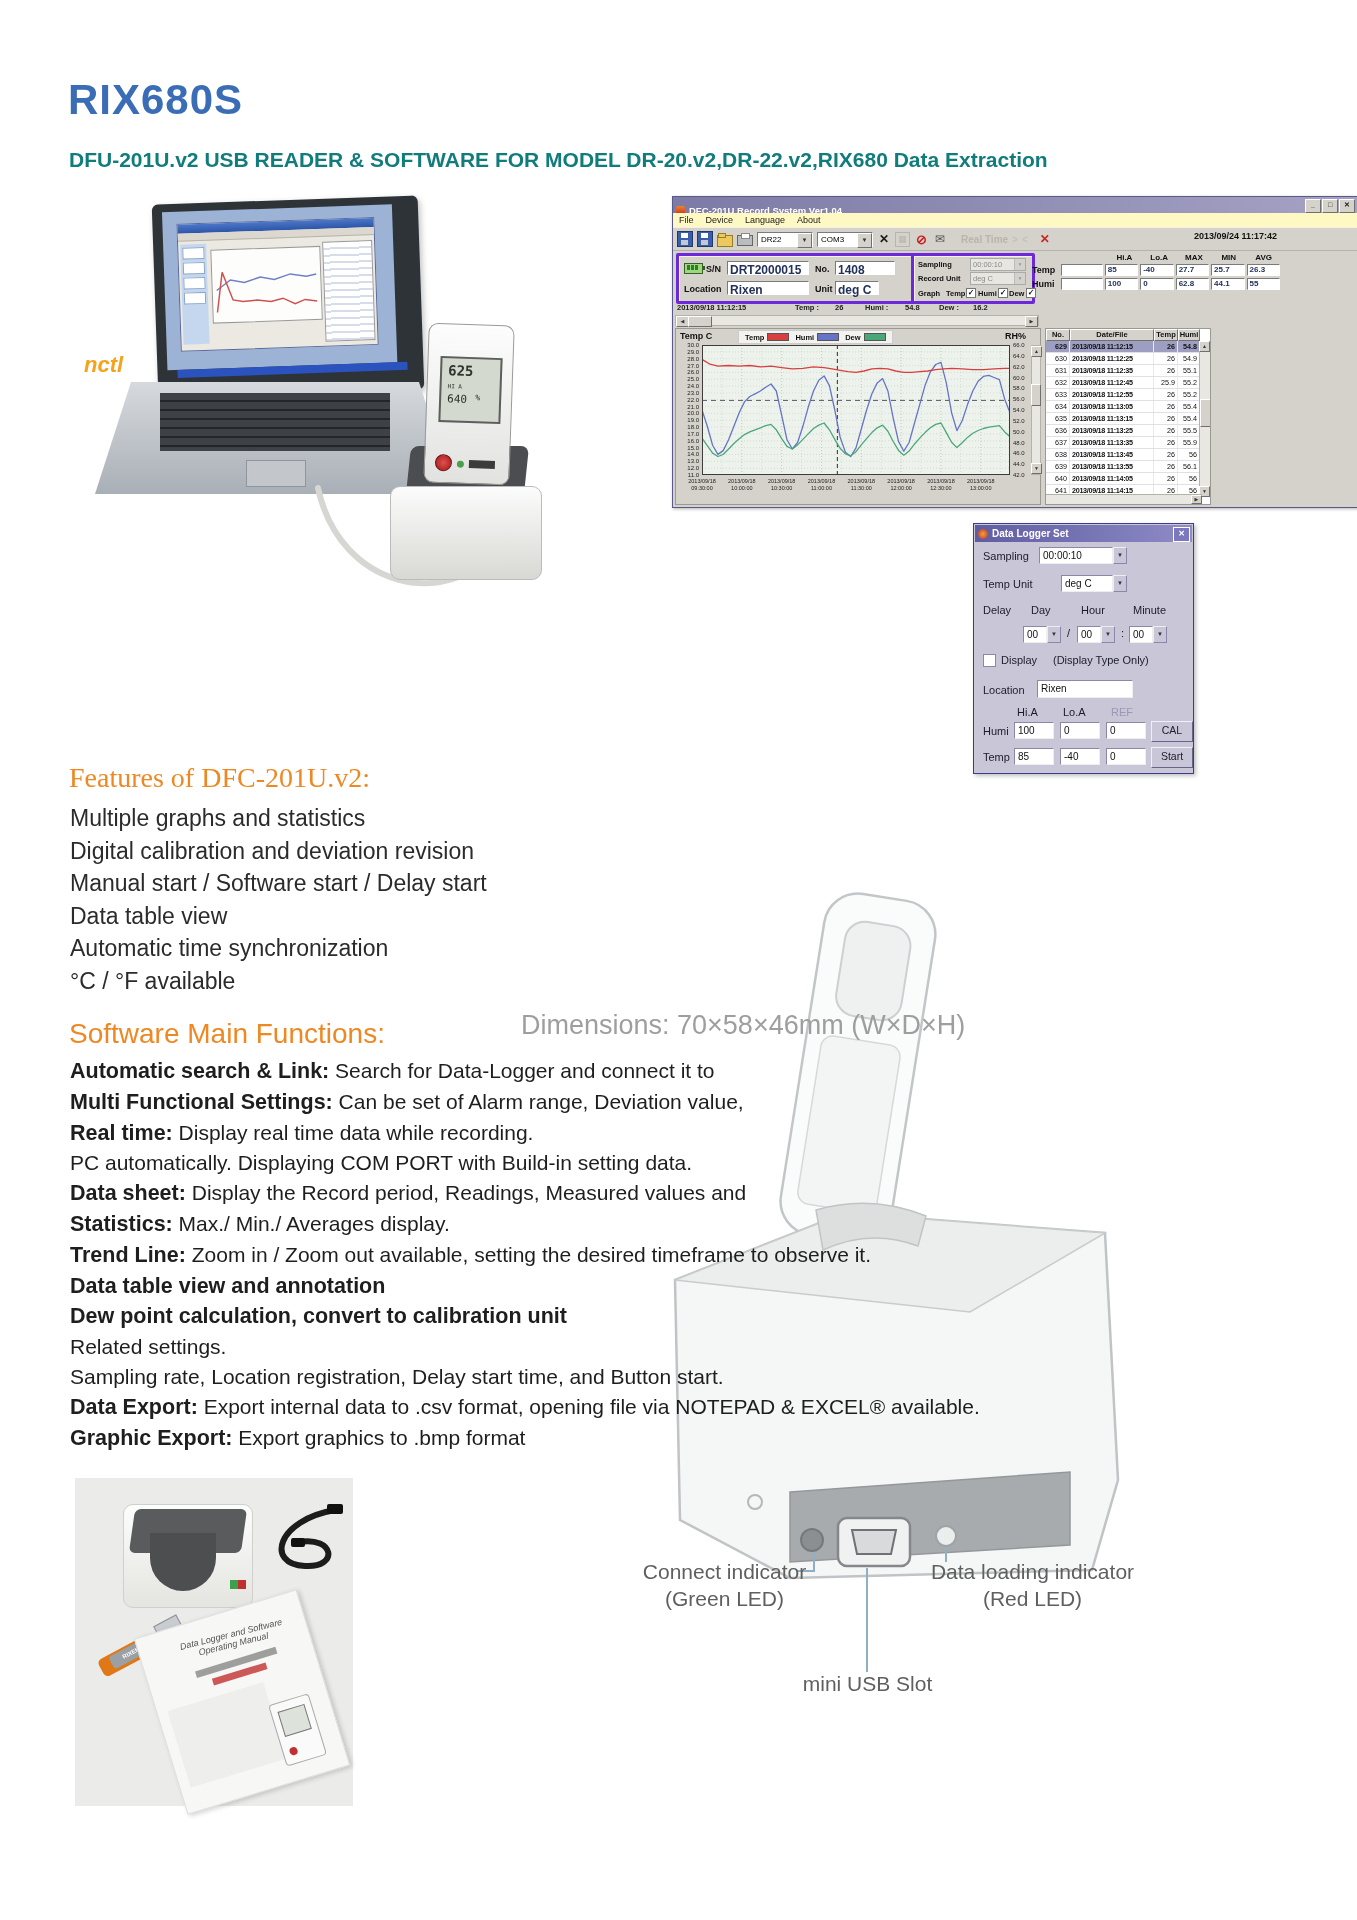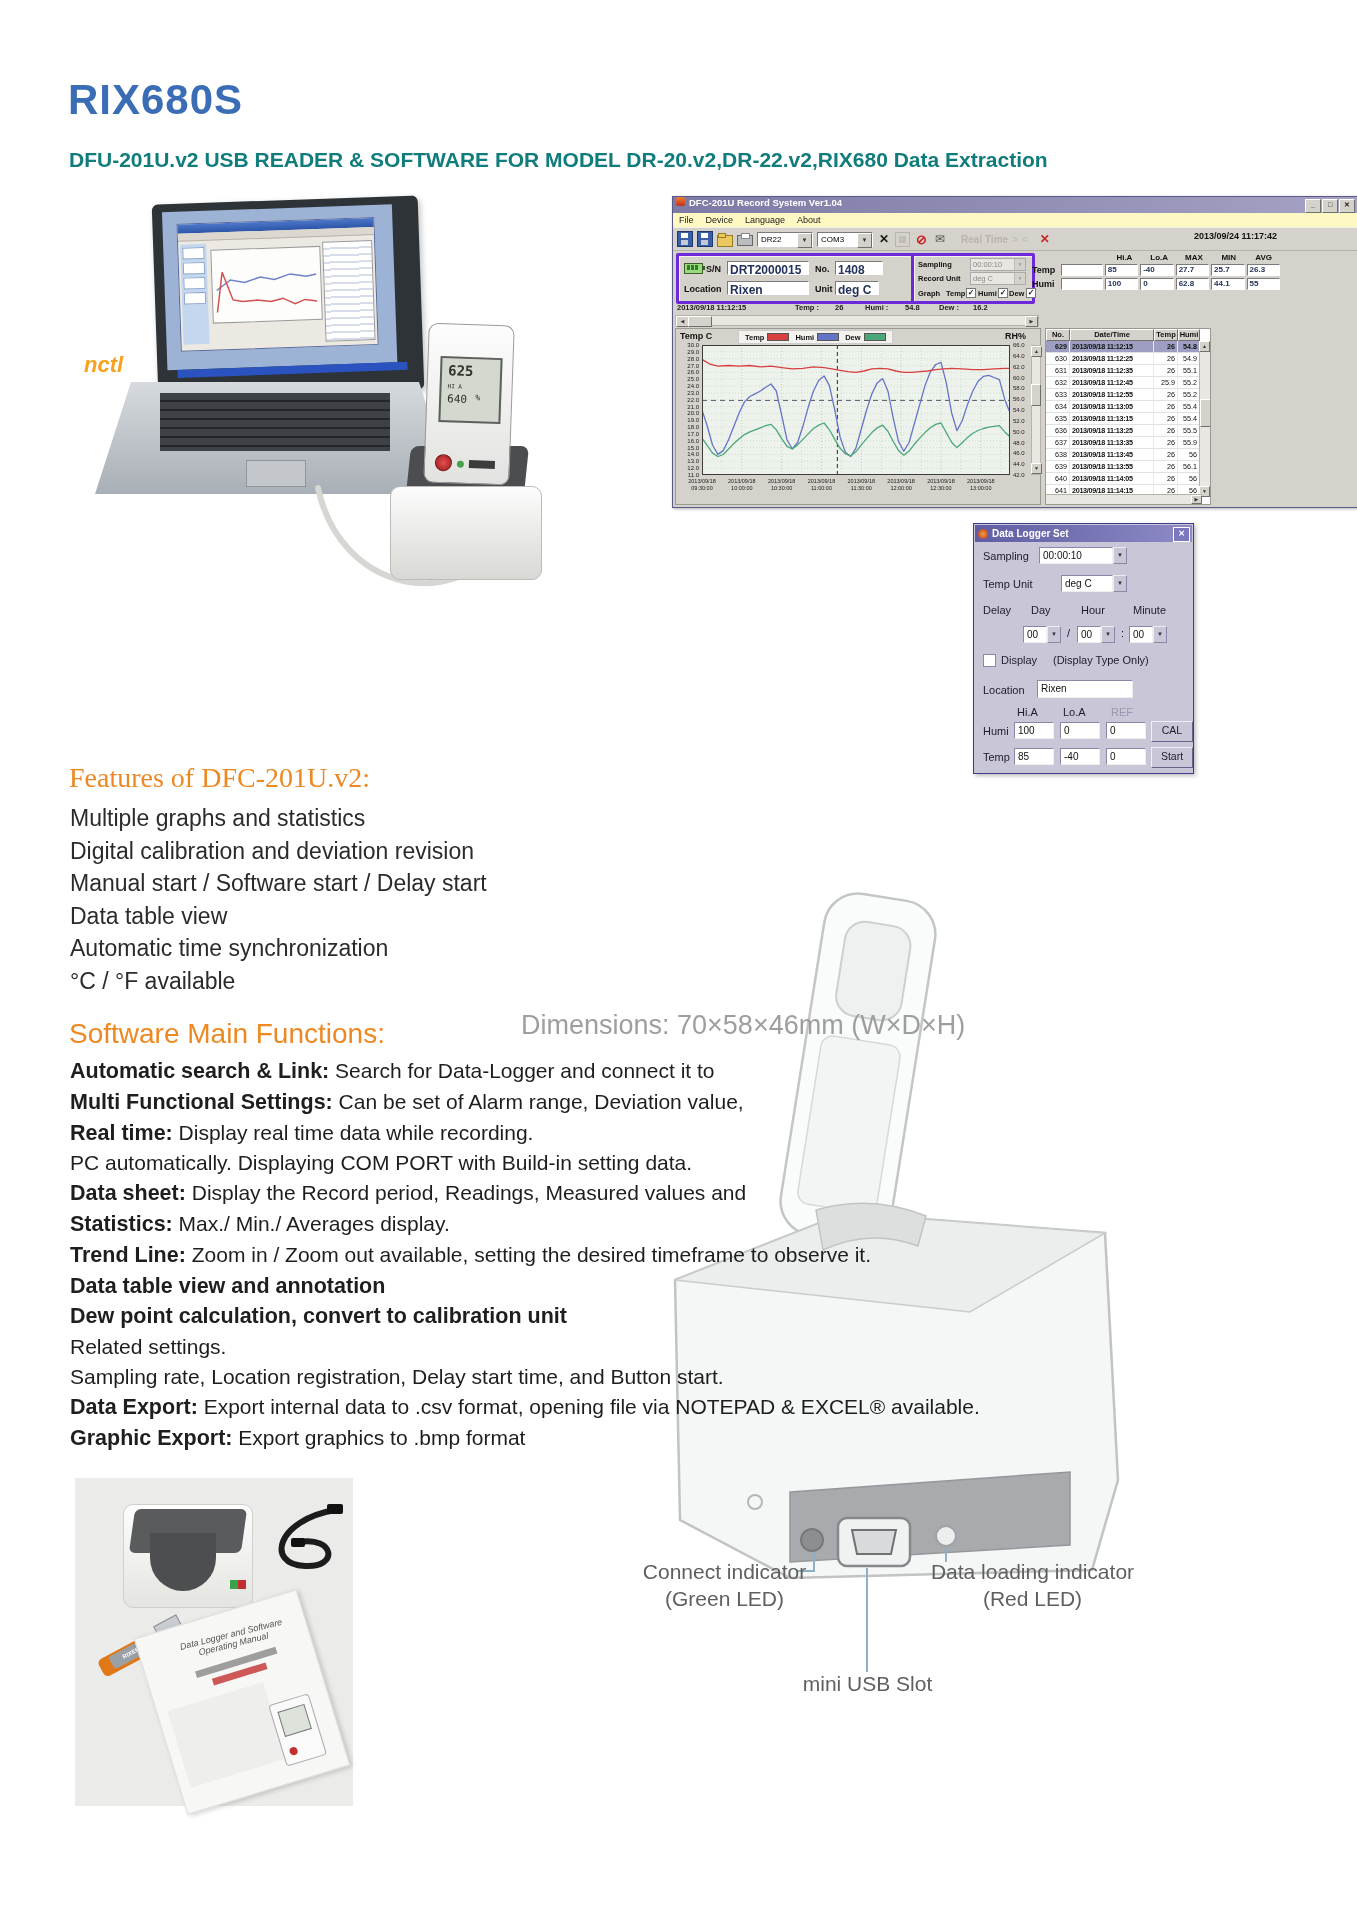--- a/index.html
+++ b/index.html
@@ -45,21 +45,21 @@
   .dp-btn{position:absolute;left:10px;top:130px;width:15px;height:15px;border-radius:50%;background:radial-gradient(#e05050,#a01818);border:1px solid #701010;}
   .dp-led{position:absolute;left:32px;top:136px;width:7px;height:7px;border-radius:50%;background:#49a04c;}
   .dp-label{position:absolute;left:44px;top:135px;width:26px;height:8px;background:#3c3c3c;}
   .cable-svg{left:300px;top:470px;width:220px;height:150px;}
 
   
   .sw{left:672px;top:196px;width:684px;height:310px;background:#d5d2cb;border:1px solid #5a5a8a;
       font-family:"Liberation Sans",sans-serif;box-shadow:1px 1px 3px rgba(0,0,0,.3);}
   .sw-titlebar{position:absolute;left:0;top:0;width:100%;height:27px;
       background:linear-gradient(90deg,#7d7aa6,#a5a2c4);color:#fff;font-size:9.5px;font-weight:bold;
-      display:flex;align-items:flex-start;padding-left:3px;box-sizing:border-box;}
+      display:flex;align-items:center;padding-left:3px;box-sizing:border-box;}
   .appicon{width:9px;height:9px;background:linear-gradient(#f08030,#c03020);border-radius:2px;margin-right:4px;}
   .winbtns{position:absolute;right:2px;top:2px;display:flex;gap:1px;}
   .winbtn{width:14px;height:12px;background:#d5d2cb;border:1px solid;border-color:#fff #6f6f6f #6f6f6f #fff;
       font-size:7px;line-height:10px;text-align:center;color:#222;font-weight:bold;}
   .sw-menubar{position:absolute;left:0;top:16px;width:100%;height:14px;background:#fef9c3;
       display:flex;gap:12px;align-items:center;padding-left:6px;box-sizing:border-box;font-size:9px;color:#1a1a1a;}
   .sw-toolbar{position:absolute;left:0;top:30px;width:100%;height:24px;border-top:1px solid #f2f0ea;
       border-bottom:1px solid #b5b2aa;display:flex;align-items:center;gap:4px;padding-left:4px;box-sizing:border-box;}
   .tbi{width:14px;height:14px;position:relative;}
   .ic-disk{background:#3a5fa8;border:1px solid #22386a;}
@@ -320,21 +320,21 @@
     <div class="sw-infobar">
       <div class="grp g1">
         <div class="battery">
             <i style="left:2px"></i>
             <i style="left:6px"></i>
             <i style="left:10px"></i>
           </div>
         <div class="lbl" style="left:27px;top:8px;">S/N</div>
         <div class="box" style="left:48px;top:5px;width:82px;">DRT2000015</div>
         <div class="lbl" style="left:136px;top:8px;">No.</div>
-        <div class="box" style="left:156px;top:5px;width:48px;">1408</div>
+        <div class="box" style="left:156px;top:5px;width:60px;">1408</div>
         <div class="lbl" style="left:5px;top:28px;">Location</div>
         <div class="box" style="left:48px;top:25px;width:82px;">Rixen</div>
         <div class="lbl" style="left:136px;top:28px;">Unit</div>
         <div class="box" style="left:156px;top:25px;width:44px;">deg C</div>
       </div>
       <div class="grp g2">
         <div class="slbl" style="left:4px;top:4px;">Sampling</div>
         <div class="gsel" style="left:56px;top:2px;width:56px;">
           <span>00:00:10</span>
           <span class="arr">▼</span>
@@ -502,21 +502,21 @@
           <div class="xlab" style="left: 79.6552px;"><span>2013/09/18</span><br><span>10:30:00</span></div>
           <div class="xlab" style="left: 119.483px;"><span>2013/09/18</span><br><span>11:00:00</span></div>
           <div class="xlab" style="left: 159.31px;"><span>2013/09/18</span><br><span>11:30:00</span></div>
           <div class="xlab" style="left: 199.138px;"><span>2013/09/18</span><br><span>12:00:00</span></div>
           <div class="xlab" style="left: 238.966px;"><span>2013/09/18</span><br><span>12:30:00</span></div>
           <div class="xlab" style="left: 278.793px;"><span>2013/09/18</span><br><span>13:00:00</span></div>
         </div>
       <div class="tpanel">
         <div class="thead" id="table-head">
             <div style="width: 24px;">No.</div>
-            <div style="width: 84px;">Date/Time</div>
+            <div style="width: 84px;">Date/File</div>
             <div style="width: 24px;">Temp</div>
             <div style="width: 22px;">Humi</div>
           </div>
         <div id="table-body">
             <div class="trow sel">
               <div class="c0">629</div>
               <div class="c1">2013/09/18 11:12:15</div>
               <div class="c2">26</div>
               <div class="c3">54.8</div>
             </div>

